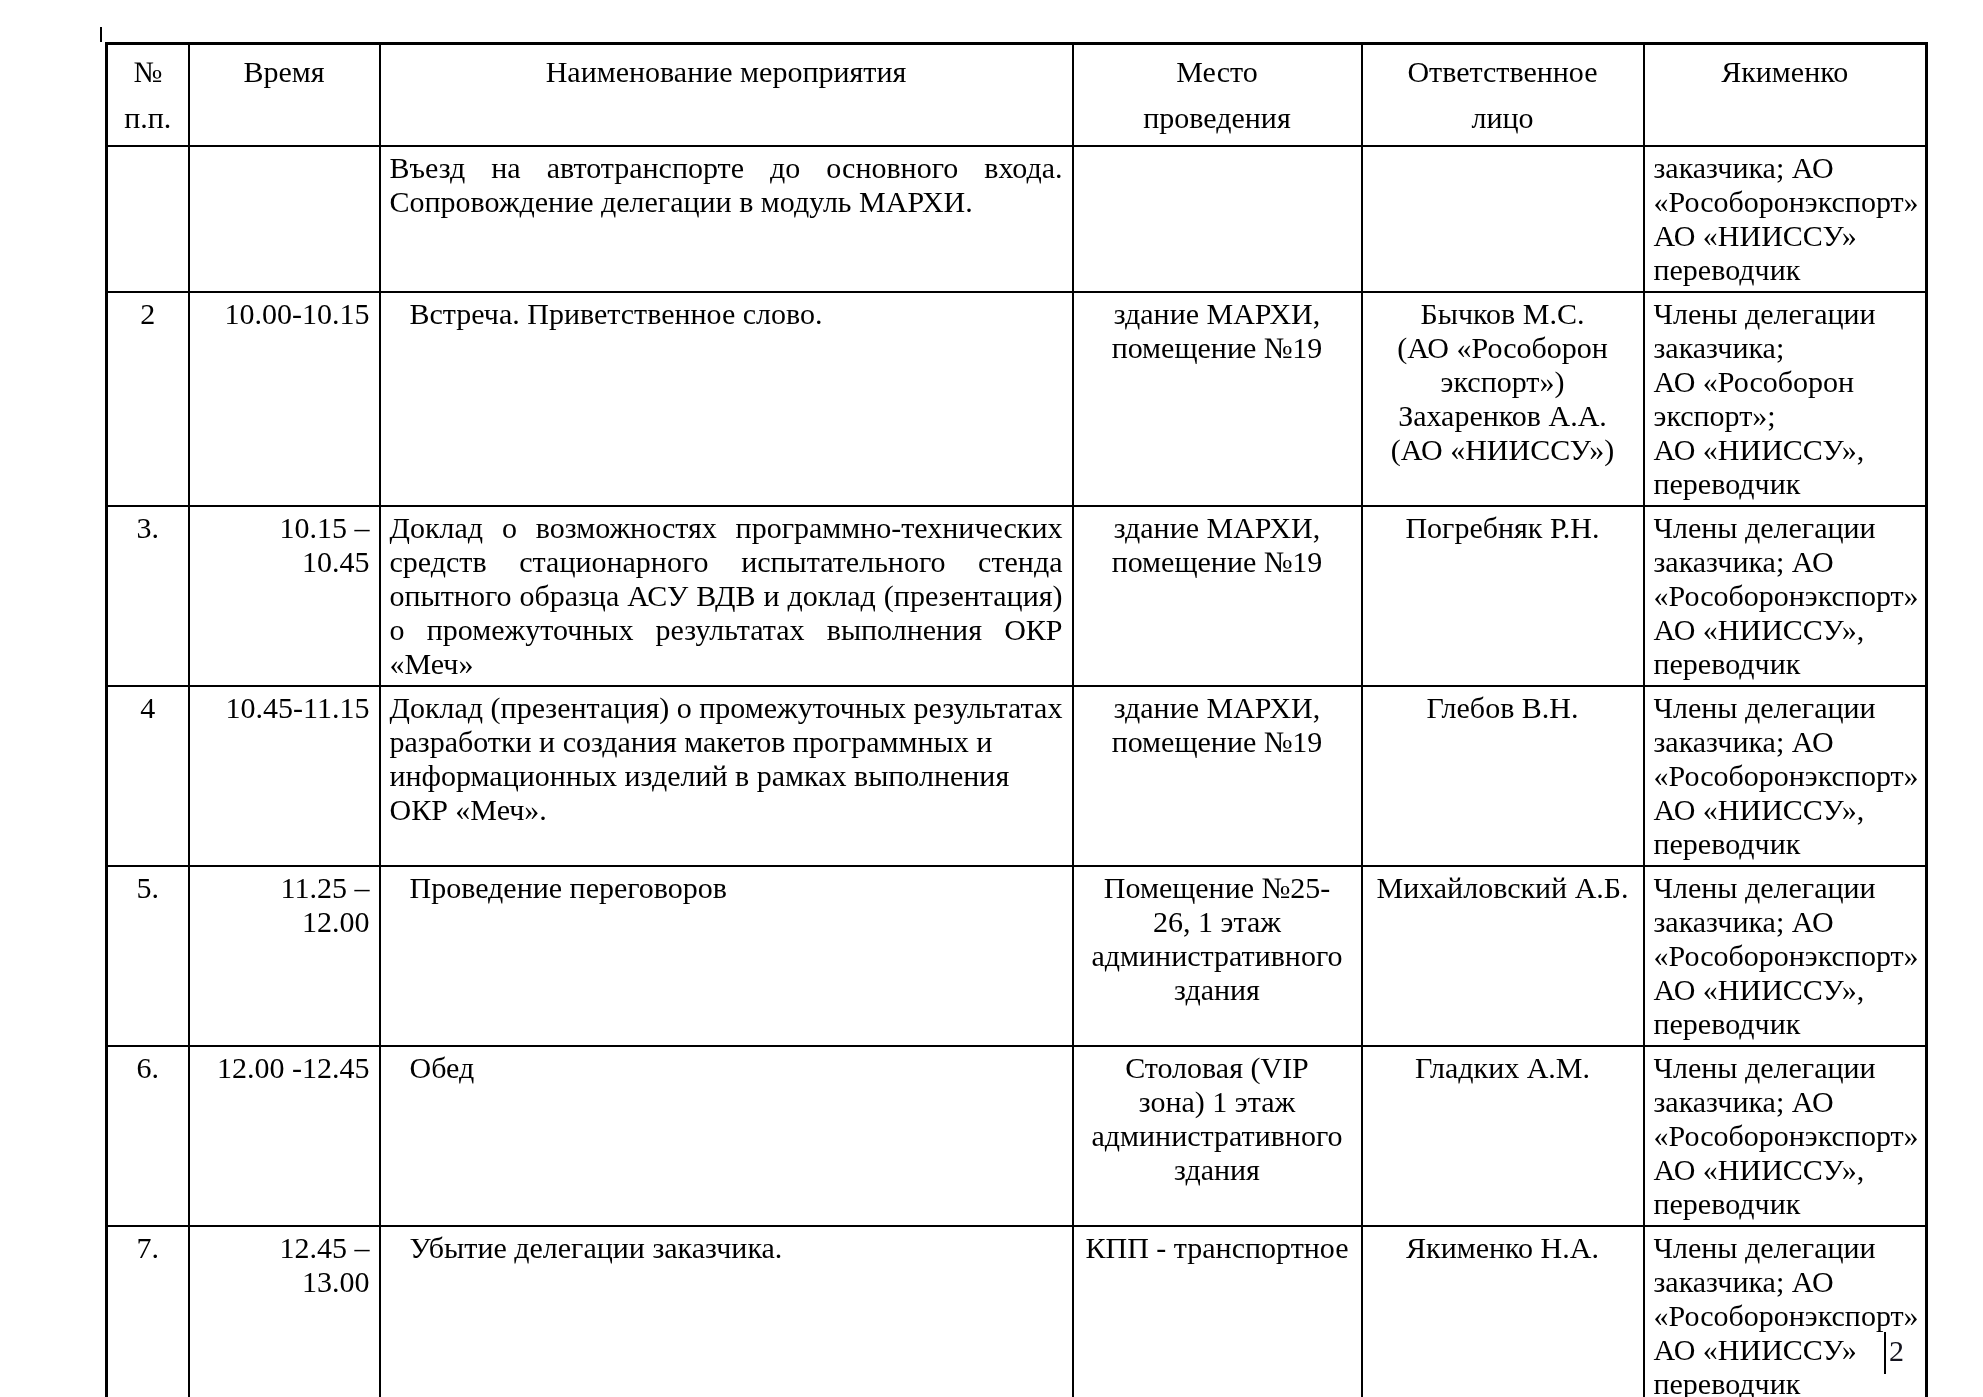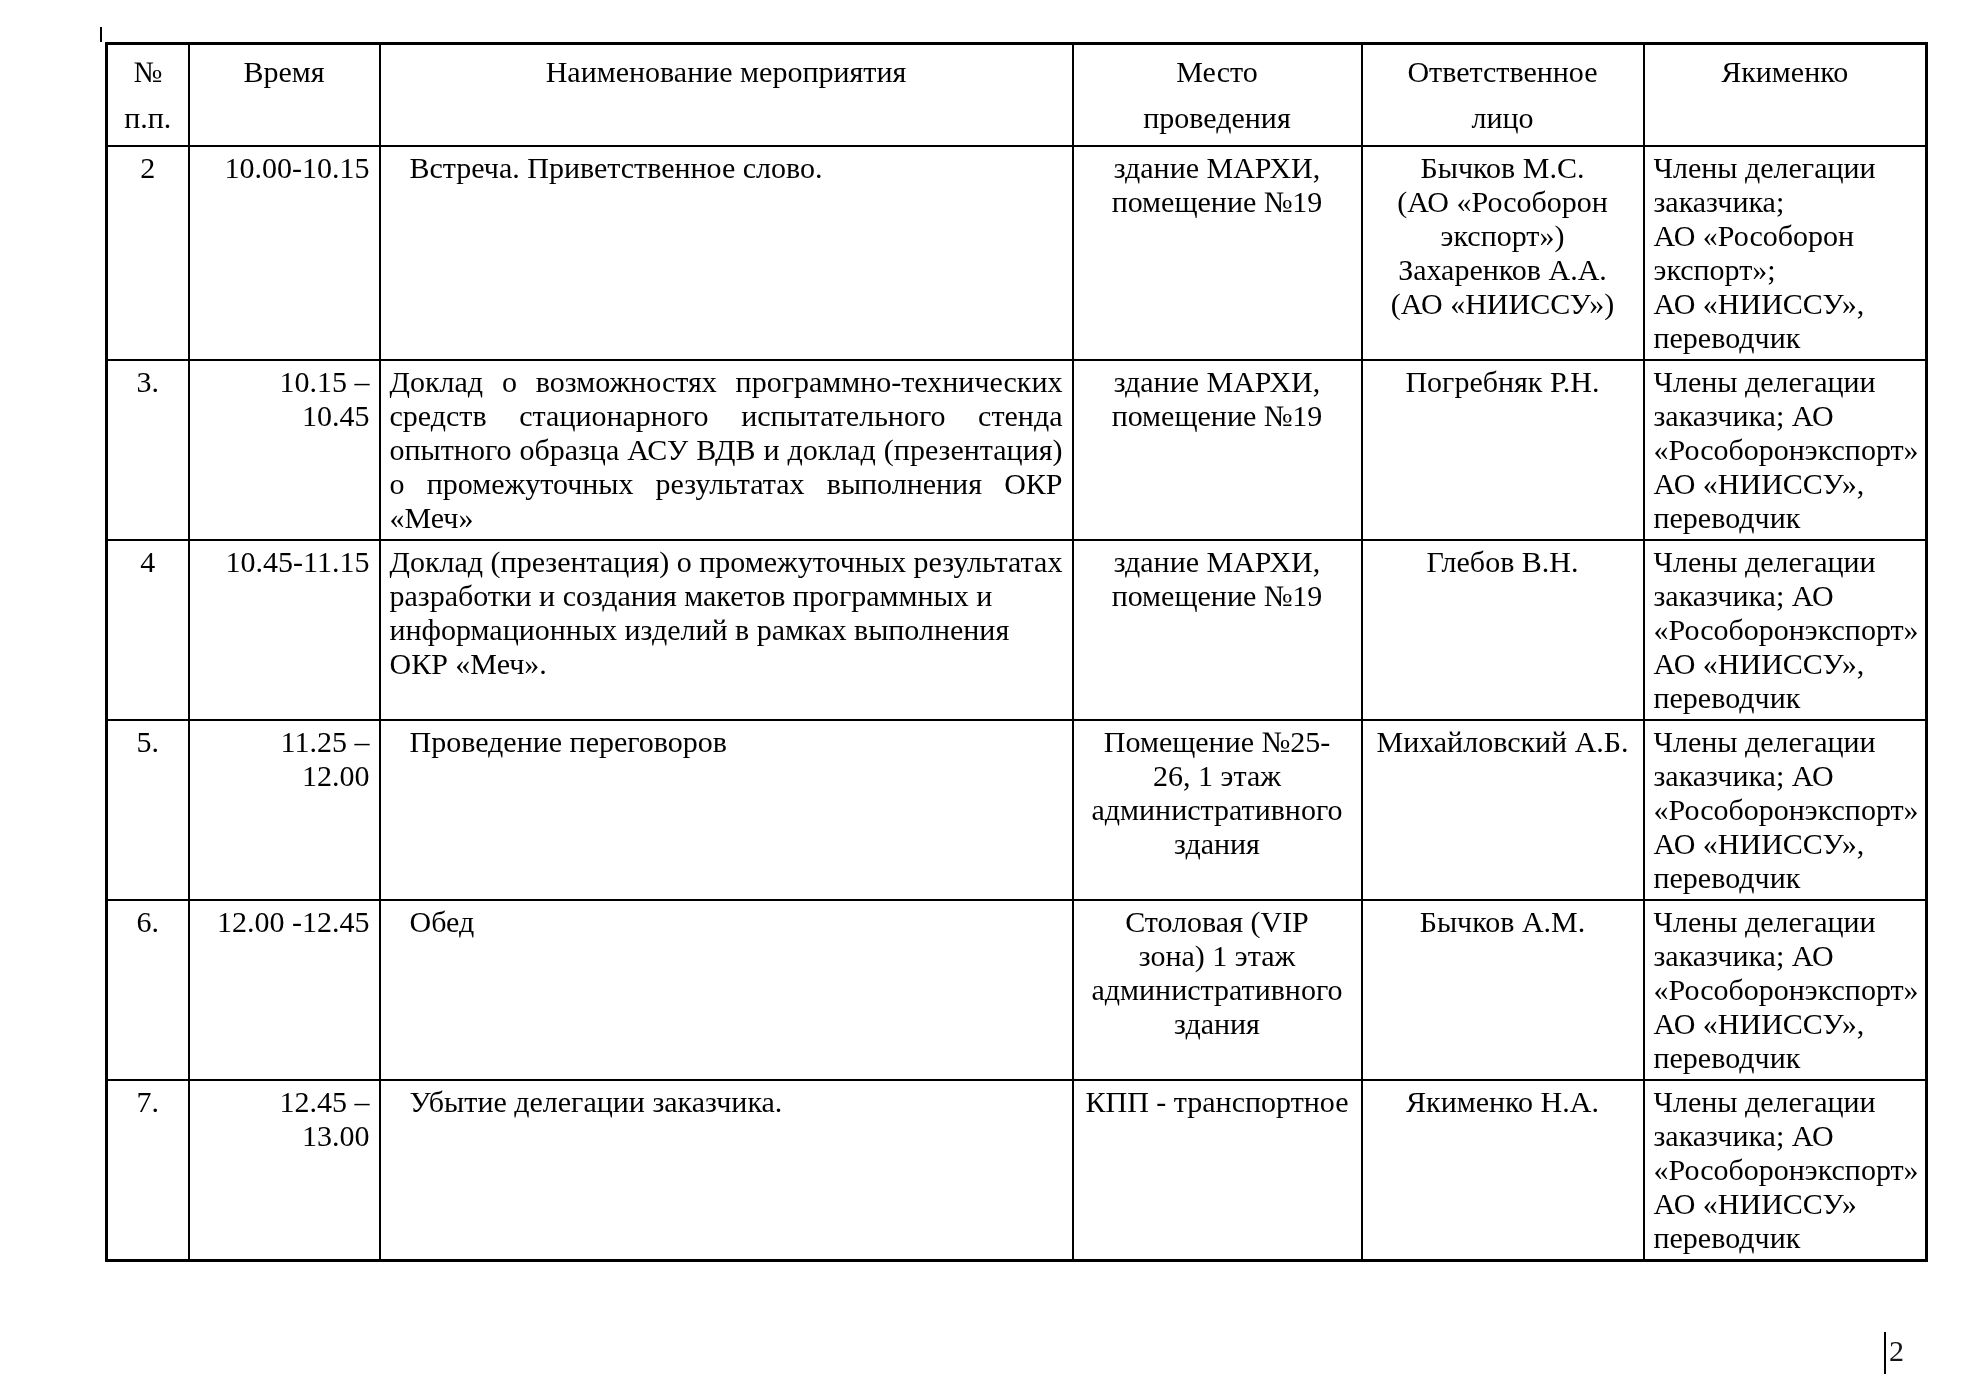--- a/index.html
+++ b/index.html
@@ -111,20 +111,31 @@
 п.п.</th>
       <th>Время</th>
       <th>Наименование мероприятия</th>
       <th>Место
 проведения</th>
       <th>Ответственное
 лицо</th>
       <th>Якименко</th>
     </tr>
 
+    <tr class="r0">
+      <td class="c-num"></td>
+      <td class="c-time"></td>
+      <td class="c-event e-just">Въезд на автотранспорте до основного входа. Сопровождение делегации в модуль МАРХИ.</td>
+      <td class="c-place"></td>
+      <td class="c-resp"></td>
+      <td class="c-part">заказчика; АО
+«Рособоронэкспорт»
+АО «НИИССУ»
+переводчик</td>
+    </tr>
 
     <tr class="r1">
       <td class="c-num">2</td>
       <td class="c-time">10.00-10.15</td>
       <td class="c-event e-ind">Встреча. Приветственное слово.</td>
       <td class="c-place">здание МАРХИ,
 помещение №19</td>
       <td class="c-resp">Бычков М.С.
 (АО «Рособорон
 экспорт»)
@@ -183,21 +194,21 @@
     </tr>
 
     <tr class="r5">
       <td class="c-num">6.</td>
       <td class="c-time">12.00 -12.45</td>
       <td class="c-event e-ind">Обед</td>
       <td class="c-place">Столовая (VIP
 зона) 1 этаж
 административного
 здания</td>
-      <td class="c-resp">Бычков А.М.</td>
+      <td class="c-resp">Гладких А.М.</td>
       <td class="c-part">Члены делегации
 заказчика; АО
 «Рособоронэкспорт»
 АО «НИИССУ»,
 переводчик</td>
     </tr>
 
     <tr class="r6">
       <td class="c-num">7.</td>
       <td class="c-time">12.45 – 13.00</td>

